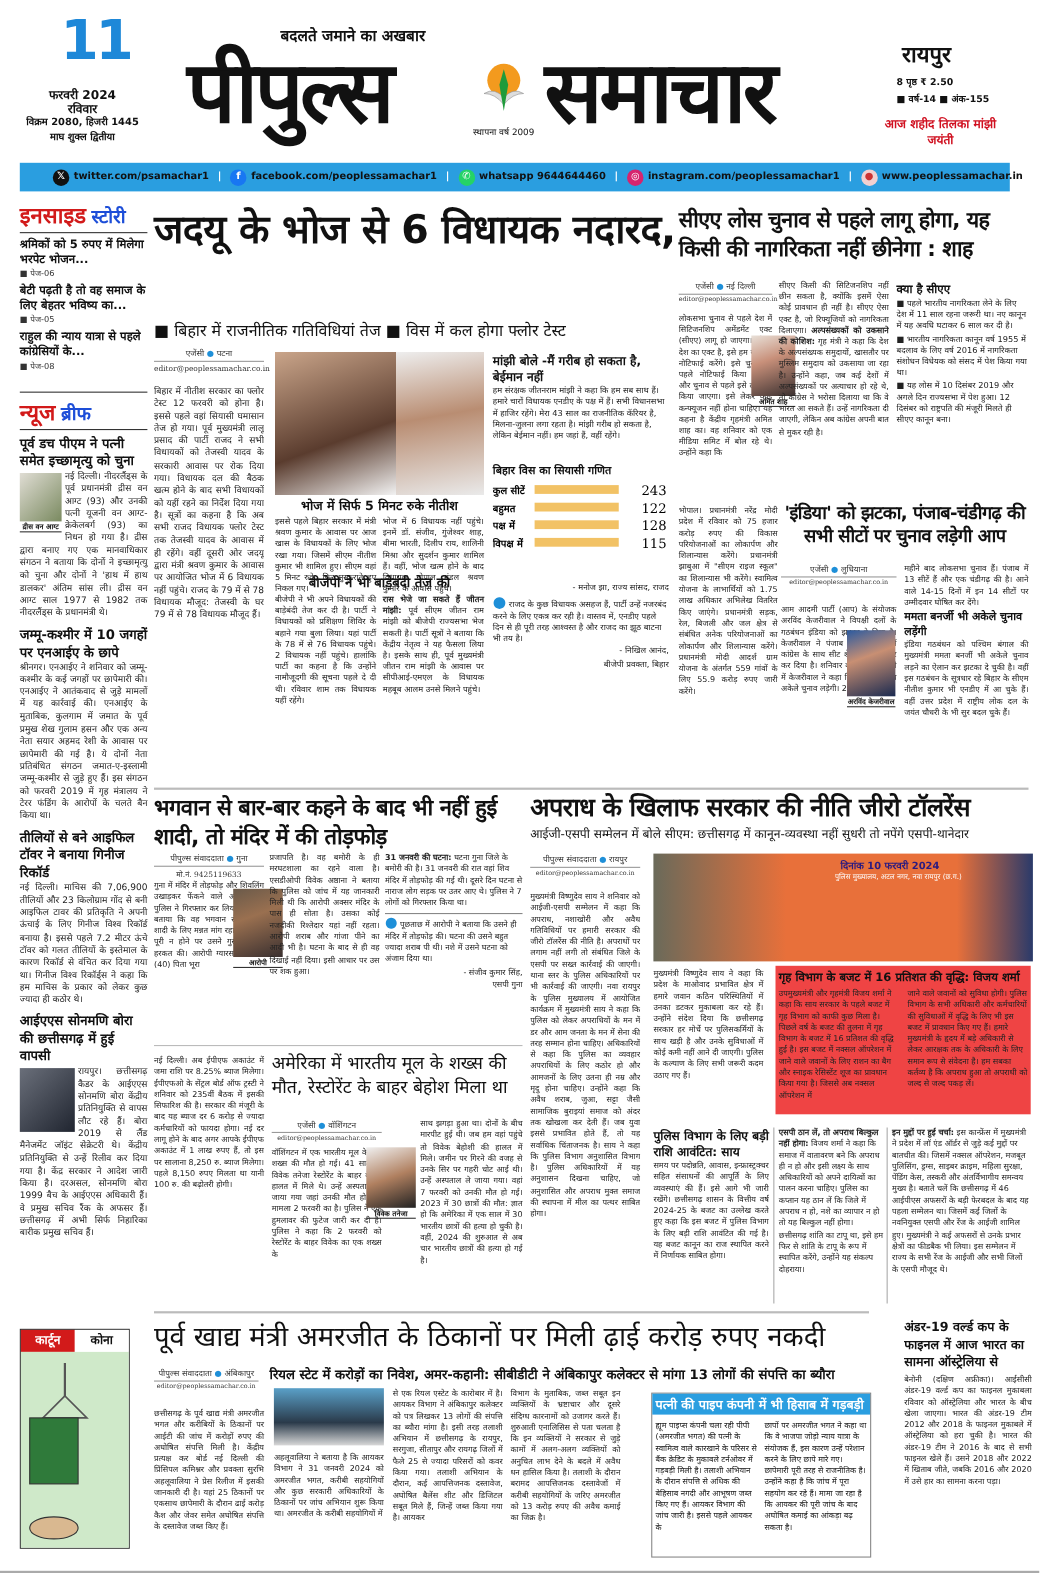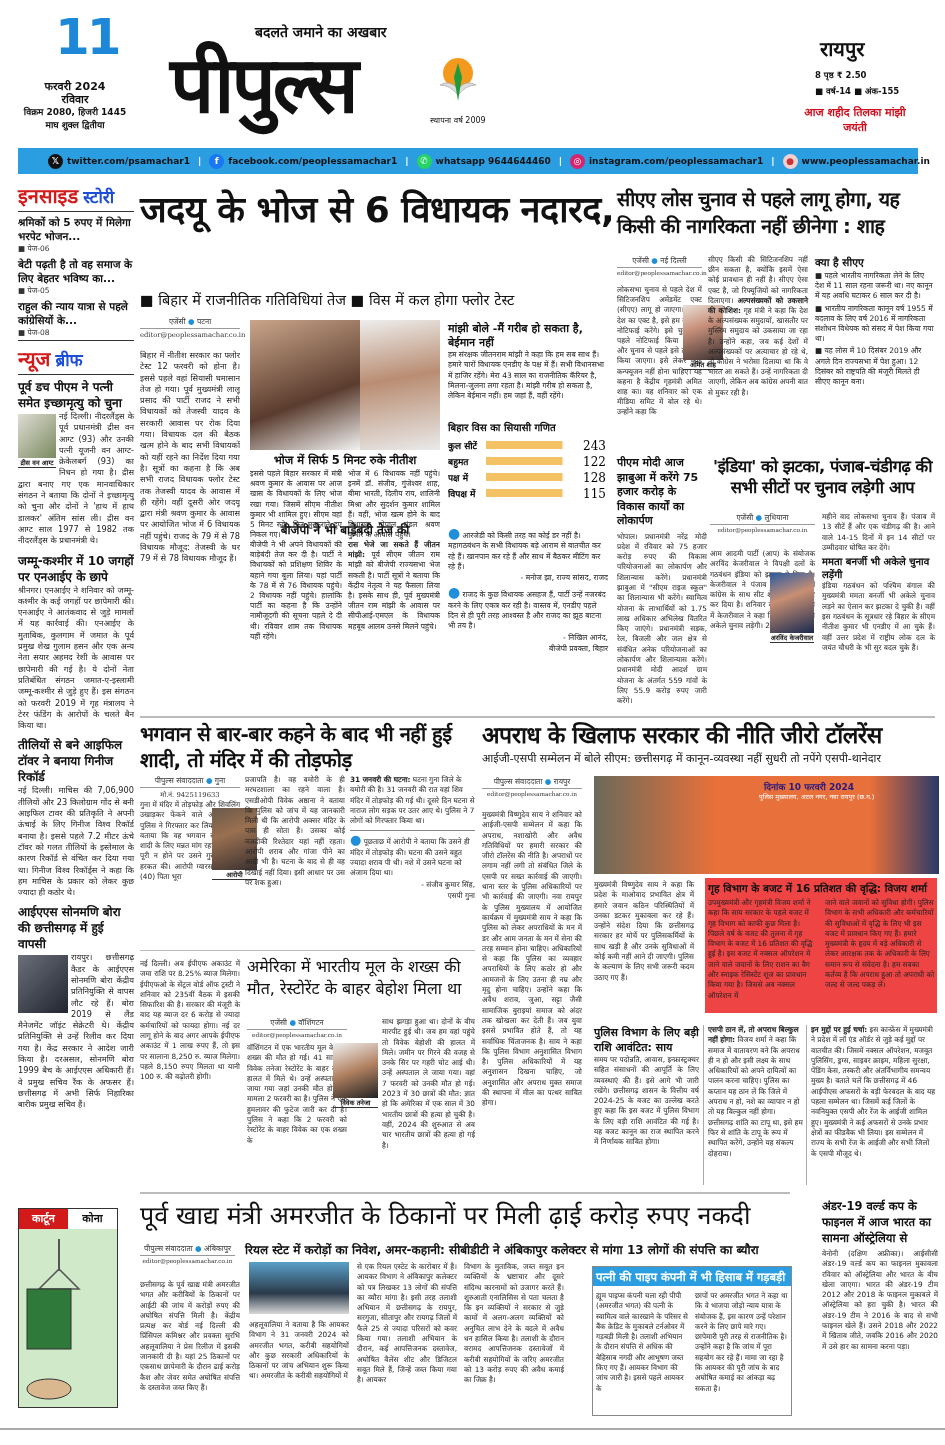--- a/index.html
+++ b/index.html
@@ -45,20 +45,21 @@
 <div class="abs" id="date-num">11</div>
 <div class="abs" id="date-info">
   <div style="font-size:11px">फरवरी 2024</div>
   <div style="font-size:11px">रविवार</div>
   <div>विक्रम 2080, हिजरी 1445</div>
   <div>माघ शुक्ल द्वितीया</div>
 </div>
 <div class="abs" id="tagline">बदलते जमाने का अखबार</div>
 <div class="abs" id="logo">
   <span class="l1">पीपुल्स</span>
+  <span class="l2">समाचार</span>
 </div>
 <div class="abs" id="emblem">
   <svg width="40" height="50" viewBox="0 0 40 50">
     <circle cx="20" cy="18" r="15" fill="#f39a1e"></circle>
     <path d="M2 30 Q12 24 20 34 Q28 24 38 30 Q28 30 20 40 Q12 30 2 30Z" fill="#ddd" stroke="#888" stroke-width="0.5"></path>
     <path d="M20 8 L24 22 L20 46 L16 22Z" fill="#1f9b3b"></path>
   </svg>
 </div>
 <div class="abs" id="founded">स्थापना वर्ष 2009</div>
 <div class="abs" id="city">रायपुर</div>
@@ -101,21 +102,21 @@
     <span class="blackhead">स्टोरी</span>
   </div>
   <div style="margin-bottom:4px">
       <div class="side-item">श्रमिकों को 5 रुपए में मिलेगा भरपेट भोजन...</div>
       <div class="pg">■ पेज-06</div>
     </div>
   <div style="margin-bottom:4px">
       <div class="side-item">बेटी पढ़ती है तो वह समाज के लिए बेहतर भविष्य का...</div>
       <div class="pg">■ पेज-05</div>
     </div>
-  <div style="margin-bottom:4px;border-bottom:1px solid #333;padding-bottom:3px">
+  <div style="margin-bottom:4px;border-bottom:1px solid #333;padding-bottom:19px">
       <div class="side-item">राहुल की न्याय यात्रा से पहले कांग्रेसियों के...</div>
       <div class="pg">■ पेज-08</div>
     </div>
   <div style="border-bottom:1px solid #333;padding-bottom:2px;margin-bottom:4px">
     <span class="redhead">न्यूज</span>
     <span class="blackhead">ब्रीफ</span>
   </div>
   <div>
     <div class="gh">पूर्व डच पीएम ने पत्नी समेत इच्छामृत्यु को चुना</div>
     <div style="float:left;width:38px;margin:3px 3px 0 0">
@@ -193,21 +194,20 @@
       <text x="0" y="44" font-size="9" font-family="DejaVu Sans, sans-serif" font-weight="bold">पक्ष में</text>
       <rect x="38" y="36" width="76.5" height="8" fill="#f2c265"></rect>
       <text x="158" y="45" font-size="12" text-anchor="end" font-family="DejaVu Serif, serif">128</text>
       <text x="0" y="60" font-size="9" font-family="DejaVu Sans, sans-serif" font-weight="bold">विपक्ष में</text>
       <rect x="38" y="52" width="76.5" height="8" fill="#f2c265"></rect>
       <text x="158" y="61" font-size="12" text-anchor="end" font-family="DejaVu Serif, serif">115</text>
     </svg>
 </div>
 
 <div class="abs" style="left:448px;top:528px;width:160px">
-  <div class="txt" style="font-size:7.5px;line-height:10.3px;text-align:left"><span style="color:#1e8fd8;font-size:14px">●</span> <span>आरजेडी को किसी तरह का कोई डर नहीं है। महागठबंधन के सभी विधायक बड़े आराम से बातचीत कर रहे हैं। खानपान कर रहे हैं और साथ में बैठकर मीटिंग कर रहे हैं।</span></div>
   <div class="txt" style="font-size:7.5px;text-align:right">- मनोज झा, राज्य सांसद, राजद</div>
   <div class="txt" style="font-size:7.5px;line-height:10.3px;text-align:left;margin-top:4px"><span style="color:#1e8fd8;font-size:14px">●</span> <span>राजद के कुछ विधायक असहज हैं, पार्टी उन्हें नजरबंद करने के लिए एकत्र कर रही है। वास्तव में, एनडीए पहले दिन से ही पूरी तरह आश्वस्त है और राजद का झूठ बाटना भी तय है।</span></div>
   <div class="txt" style="font-size:7.5px;text-align:right">- निखिल आनंद,</div>
   <div class="txt" style="font-size:7.5px;text-align:right">बीजेपी प्रवक्ता, बिहार</div>
 </div>
 
 <div class="abs hl" style="left:617px;top:186px;width:320px;font-size:19.5px;line-height:27px">सीएए लोस चुनाव से पहले लागू होगा, यह किसी की नागरिकता नहीं छीनेगा : शाह</div>
 <div class="abs" style="left:617px;top:255px;width:85px">
   <div class="by"><span>एजेंसी</span> <span class="dot">●</span> <span>नई दिल्ली</span></div>
   <div class="email" style="font-size:5.8px">editor@peoplessamachar.co.in</div>
@@ -221,21 +221,20 @@
   <span>सीएए किसी की सिटिजनशिप नहीं छीन सकता है, क्योंकि इसमें ऐसा कोई प्रावधान ही नहीं है। सीएए ऐसा एक्ट है, जो रिफ्यूजियों को नागरिकता दिलाएगा।</span> <b>अल्पसंख्यकों को उकसाने की कोशिश:</b> <span>गृह मंत्री ने कहा कि देश के अल्पसंख्यक समुदायों, खासतौर पर मुस्लिम समुदाय को उकसाया जा रहा है। उन्होंने कहा, जब कई देशों में अल्पसंख्यकों पर अत्याचार हो रहे थे, तो कांग्रेस ने भरोसा दिलाया था कि वे भारत आ सकते हैं। उन्हें नागरिकता दी जाएगी, लेकिन अब कांग्रेस अपनी बात से मुकर रही है।</span>
 </div>
 <div class="abs" style="left:815px;top:255px;width:120px">
   <div style="font-weight:bold;font-size:10.5px">क्या है सीएए</div>
   <div class="txt" style="font-size:7.5px;line-height:10.2px;text-align:left;margin-top:2px">■ <span>पहले भारतीय नागरिकता लेने के लिए देश में 11 साल रहना जरूरी था। नए कानून में यह अवधि घटाकर 6 साल कर दी है।</span></div>
   <div class="txt" style="font-size:7.5px;line-height:10.2px;text-align:left;margin-top:2px">■ <span>भारतीय नागरिकता कानून वर्ष 1955 में बदलाव के लिए वर्ष 2016 में नागरिकता संशोधन विधेयक को संसद में पेश किया गया था।</span></div>
   <div class="txt" style="font-size:7.5px;line-height:10.2px;text-align:left;margin-top:2px">■ <span>यह लोस में 10 दिसंबर 2019 और अगले दिन राज्यसभा में पेश हुआ। 12 दिसंबर को राष्ट्रपति की मंजूरी मिलते ही सीएए कानून बना।</span></div>
 </div>
 
 <div class="abs" style="left:617px;top:456px;width:90px">
-  <div class="sub" style="font-size:11px;line-height:14.5px">पीएम मोदी आज झाबुआ में करेंगे 75 हजार करोड़ के विकास कार्यों का लोकार्पण</div>
   <div class="txt" style="font-size:7.3px;line-height:10.3px;margin-top:3px">भोपाल। प्रधानमंत्री नरेंद्र मोदी प्रदेश में रविवार को 75 हजार करोड़ रुपए की विकास परियोजनाओं का लोकार्पण और शिलान्यास करेंगे। प्रधानमंत्री झाबुआ में "सीएम राइज स्कूल" का शिलान्यास भी करेंगे। स्वामित्व योजना के लाभार्थियों को 1.75 लाख अधिकार अभिलेख वितरित किए जाएंगे। प्रधानमंत्री सड़क, रेल, बिजली और जल क्षेत्र से संबंधित अनेक परियोजनाओं का लोकार्पण और शिलान्यास करेंगे। प्रधानमंत्री मोदी आदर्श ग्राम योजना के अंतर्गत 559 गांवों के लिए 55.9 करोड़ रुपए जारी करेंगे।</div>
 </div>
 
 <div class="abs hl" style="left:710px;top:456px;width:225px;font-size:16.5px;line-height:21px;text-align:center">'इंडिया' को झटका, पंजाब-चंडीगढ़ की सभी सीटों पर चुनाव लड़ेगी आप</div>
 <div class="abs" style="left:710px;top:512px;width:105px">
   <div class="by"><span>एजेंसी</span> <span class="dot">●</span> <span>लुधियाना</span></div>
   <div class="email" style="font-size:5.8px">editor@peoplessamachar.co.in</div>
 </div>
 <div class="abs txt" style="left:710px;top:549px;width:105px;font-size:7.3px;line-height:10.3px">आम आदमी पार्टी (आप) के संयोजक अरविंद केजरीवाल ने विपक्षी दलों के गठबंधन इंडिया को झटका दे दिया है। केजरीवाल ने पंजाब और चंडीगढ़ में कांग्रेस के साथ सीट शेयरिंग से इनकार कर दिया है। शनिवार को लुधियाना रैली में केजरीवाल ने कहा कि पंजाब में आप अकेले चुनाव लड़ेगी। 2</div>
 <div class="abs" style="left:770px;top:573px;width:44px">

